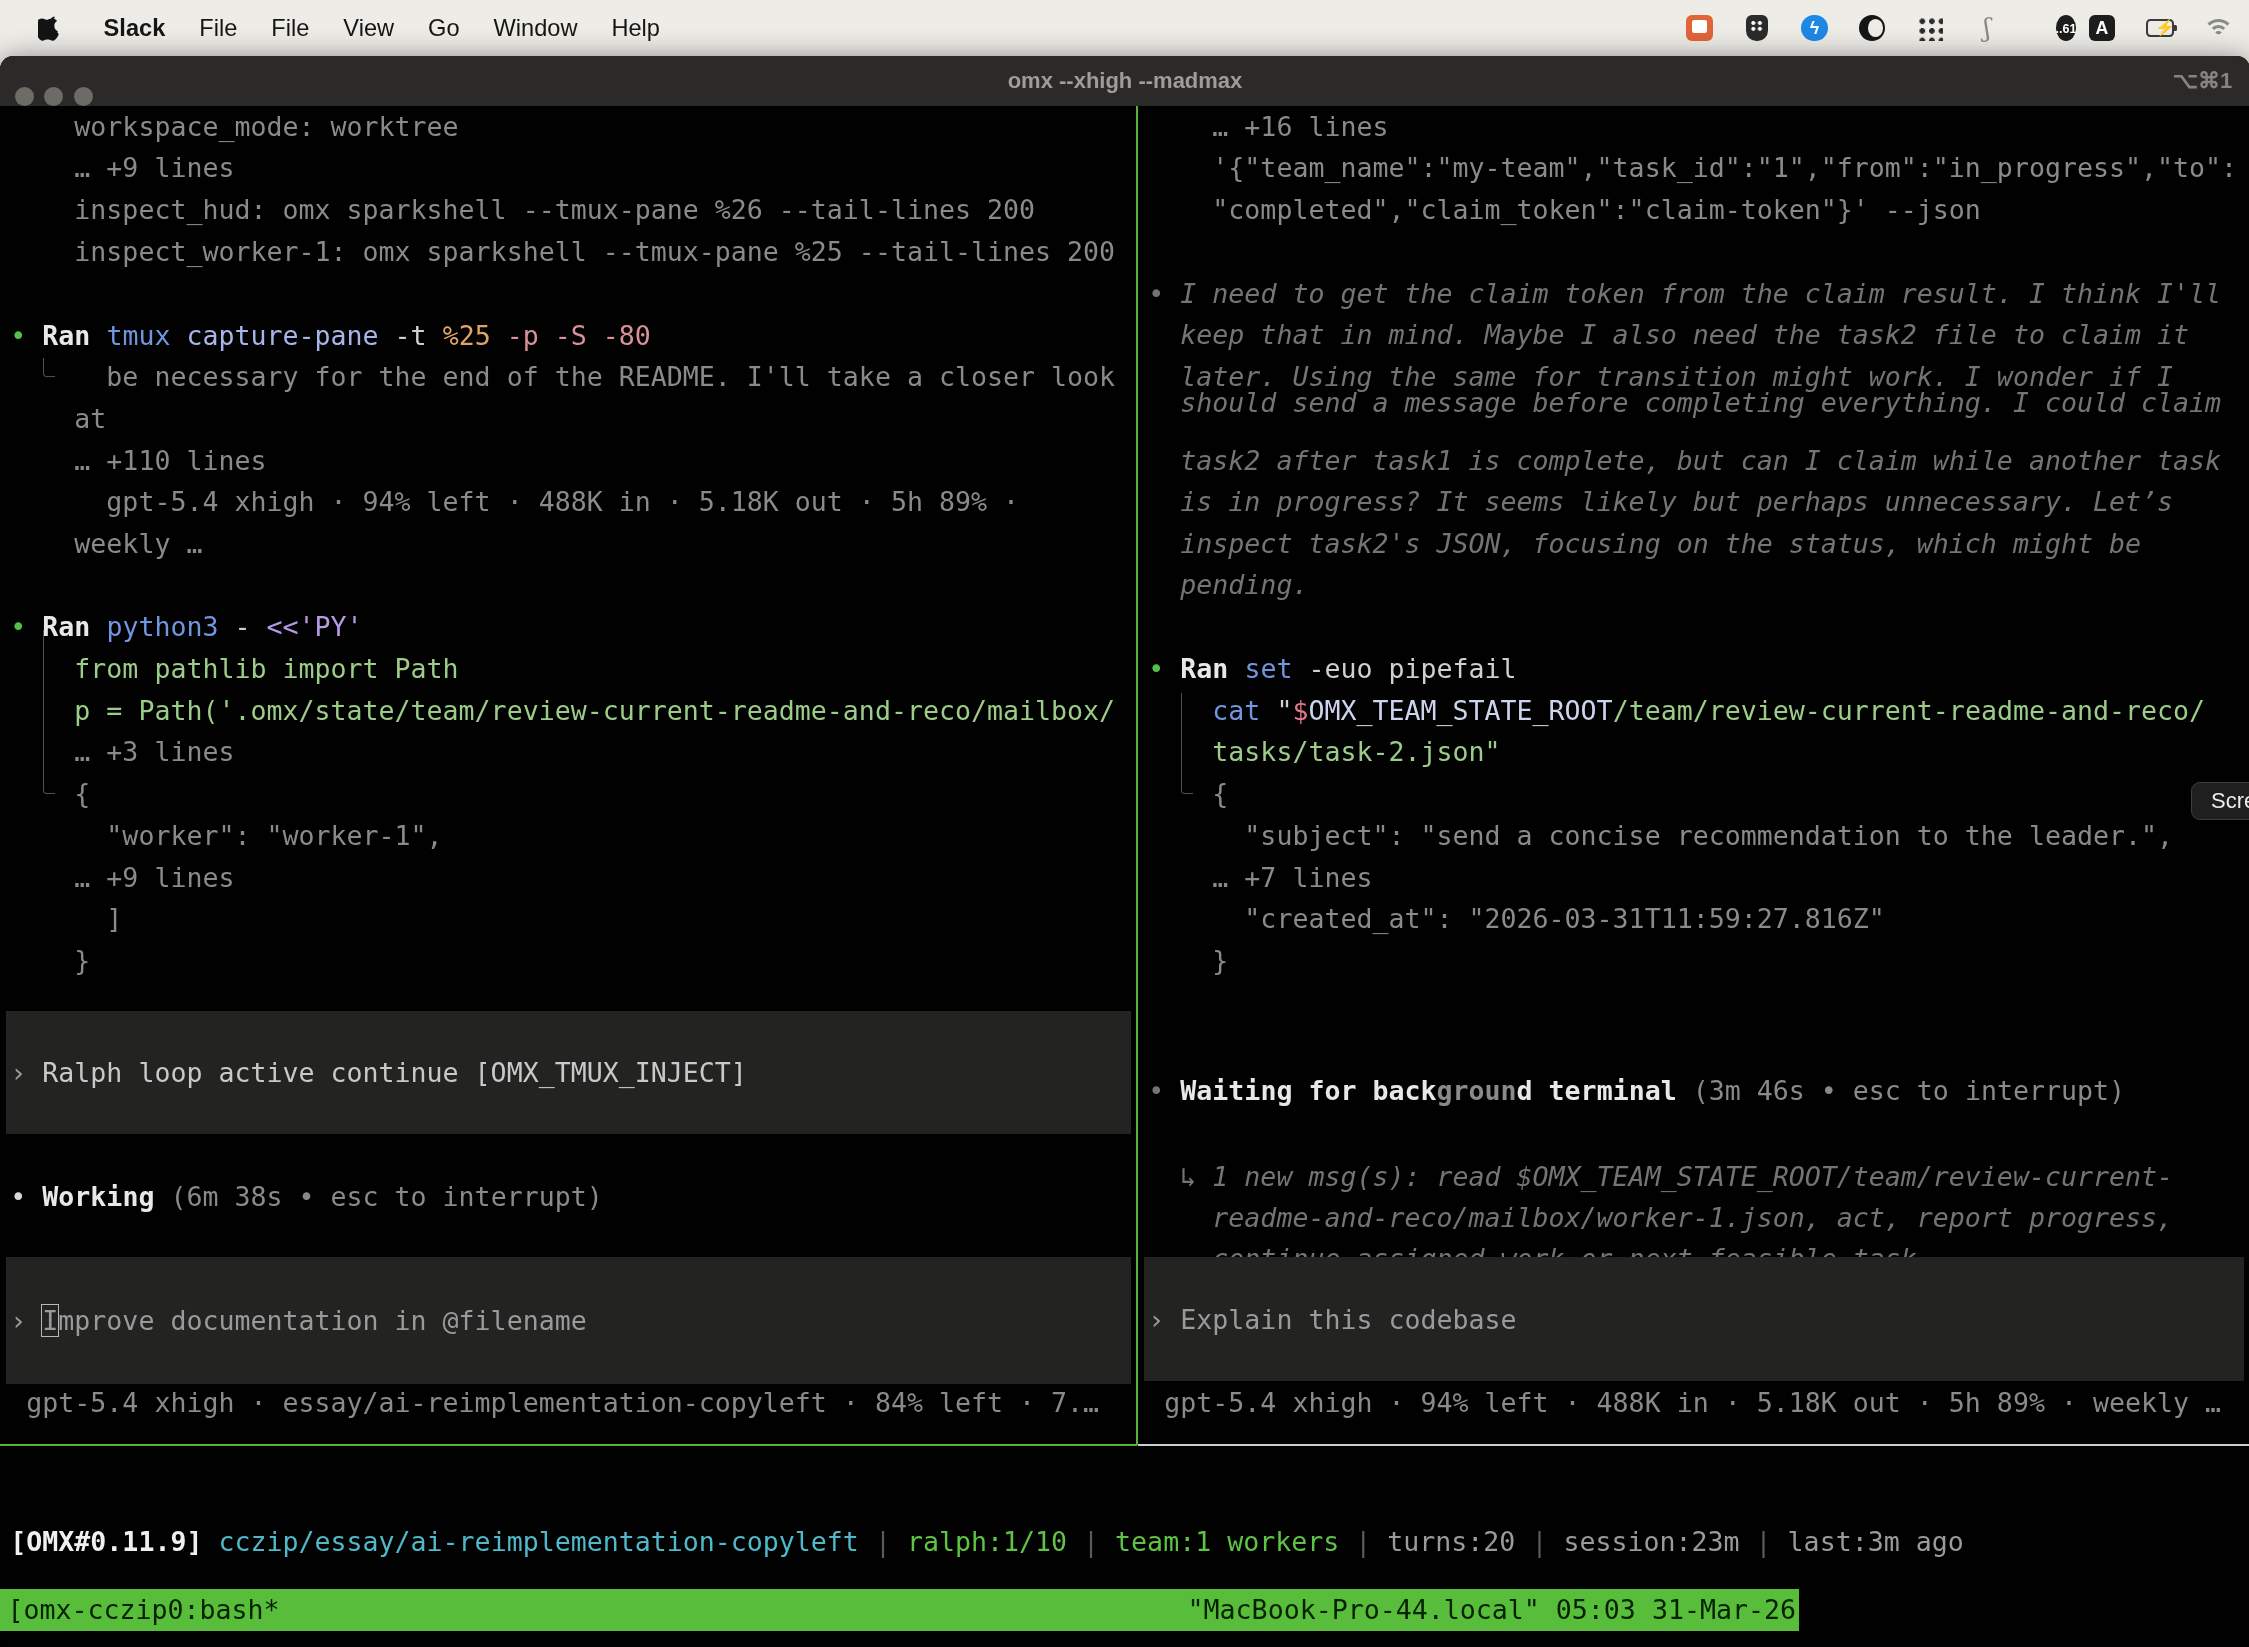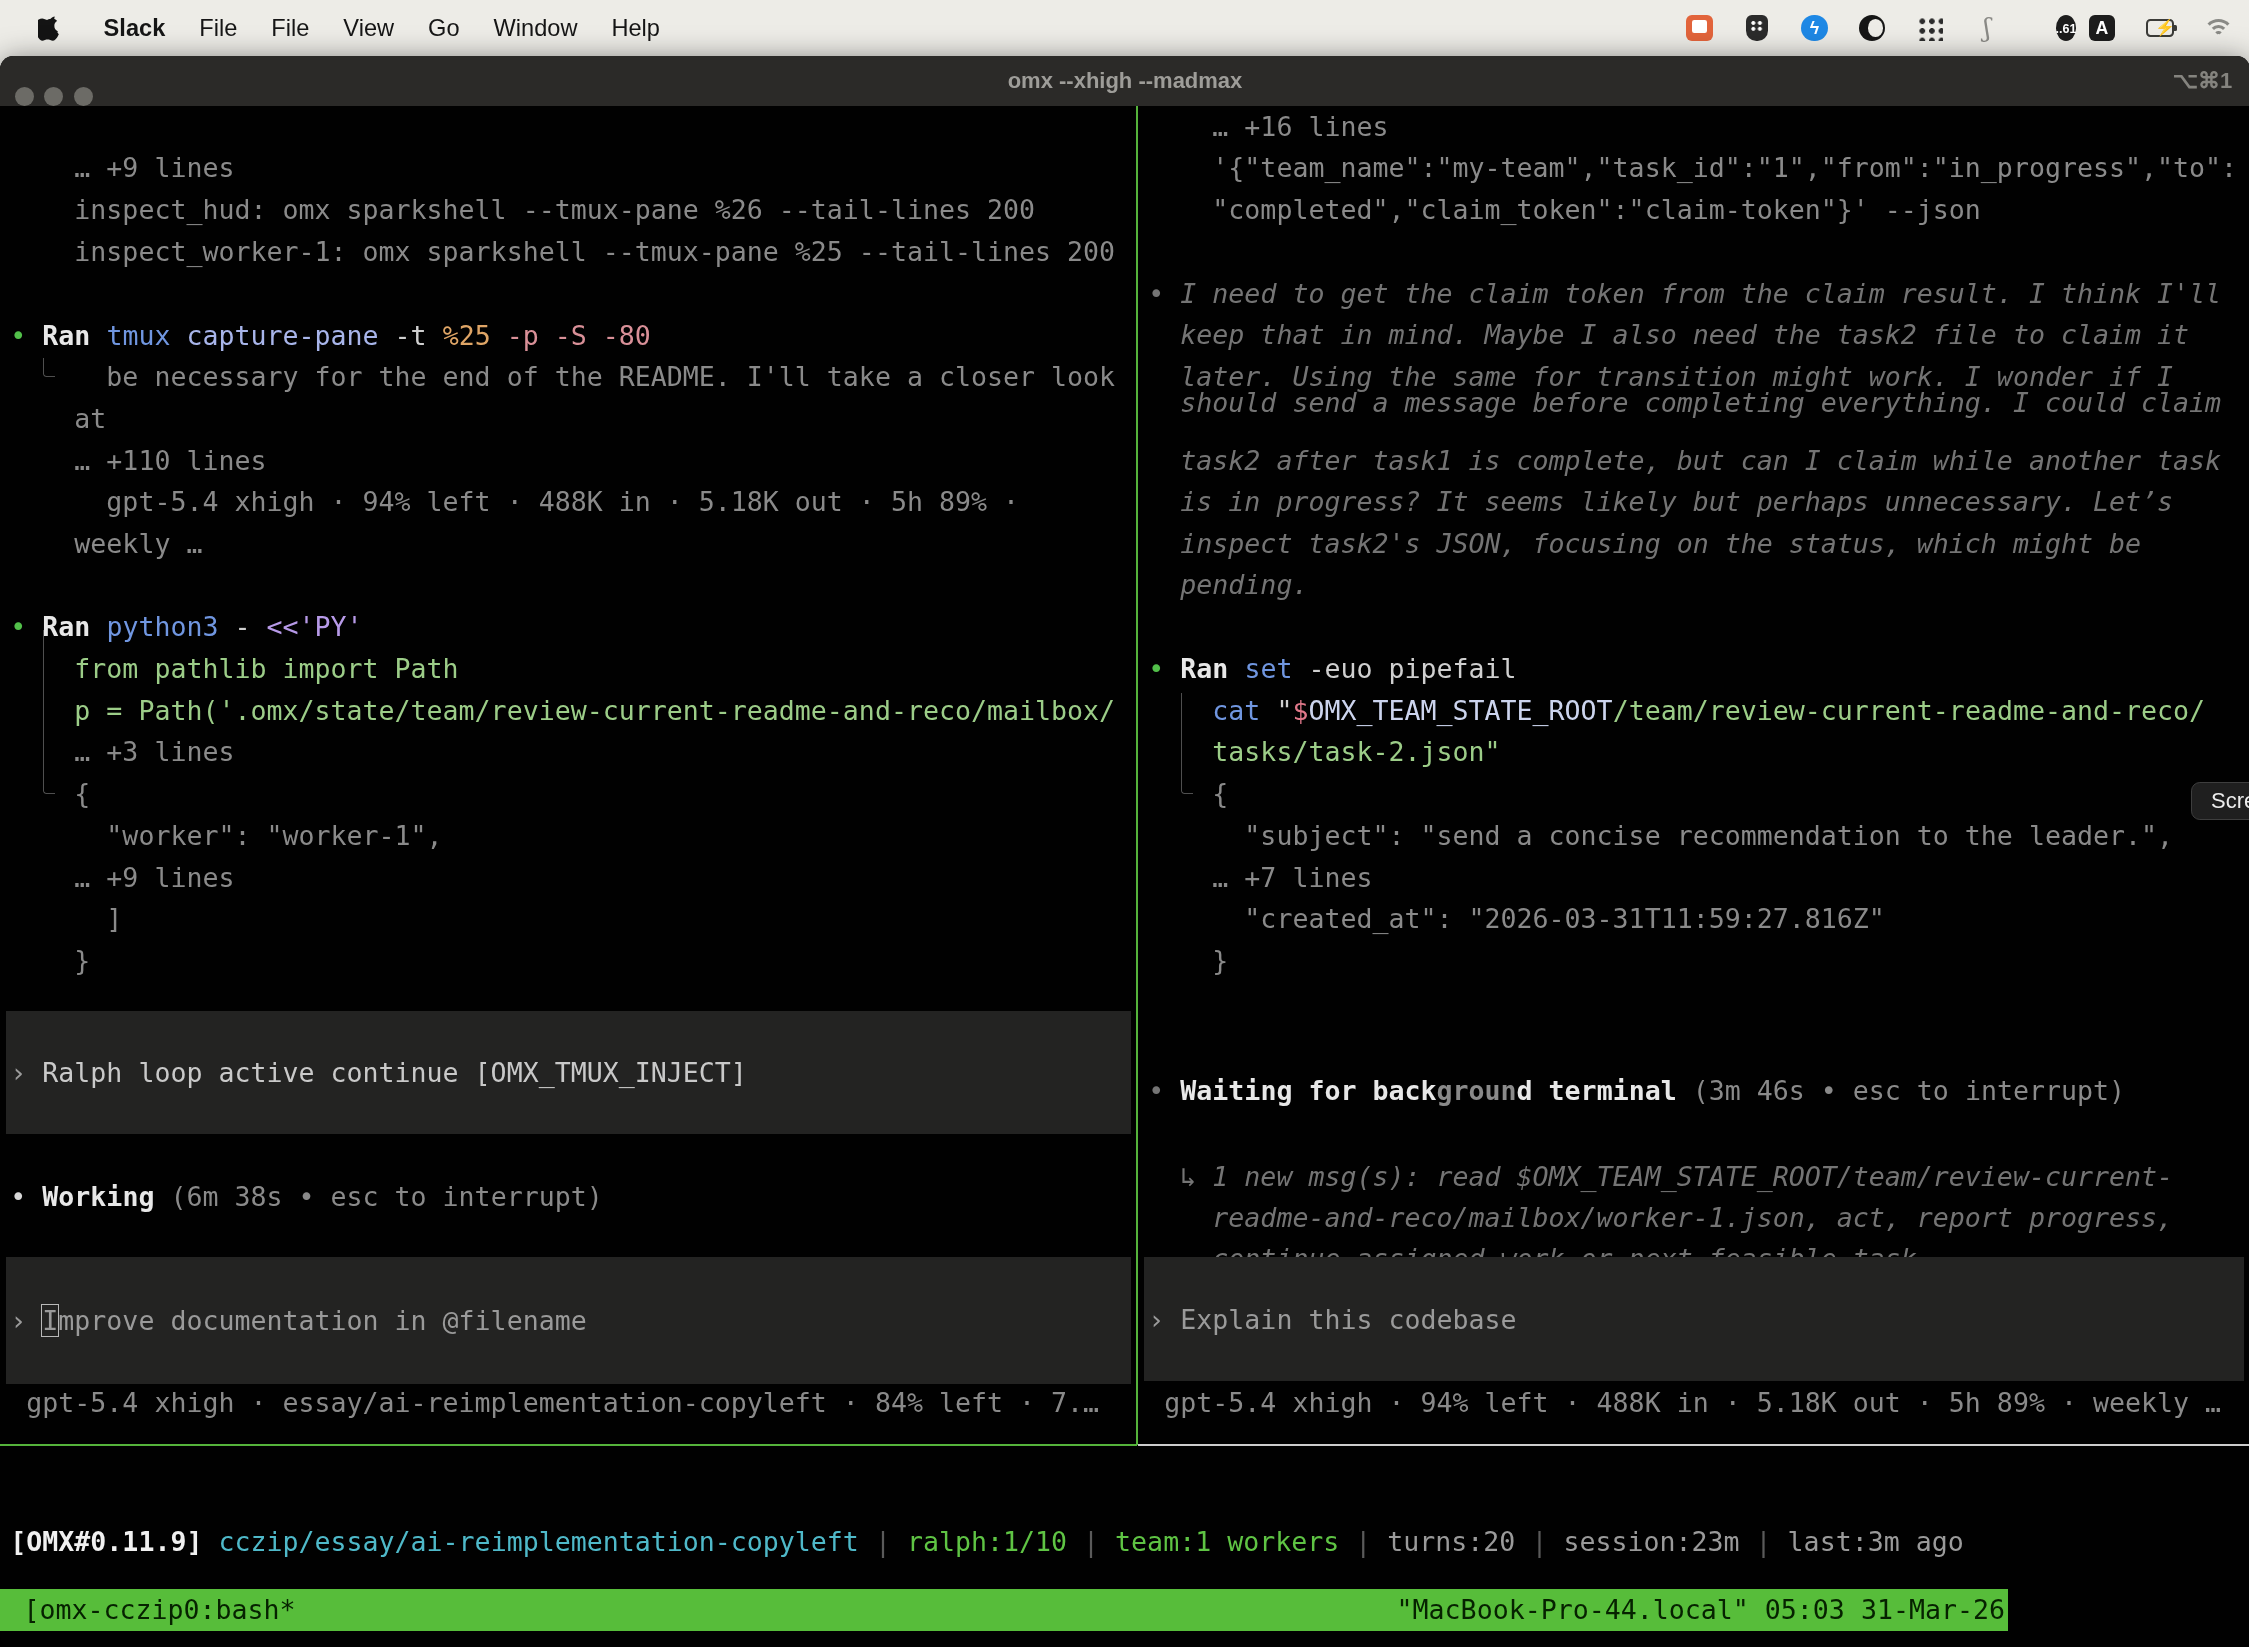--- a/index.html
+++ b/index.html
@@ -85,23 +85,23 @@
 
   
   .omxbar { position:absolute; left:10.3px; top:1465px; height:42px; line-height:42px; white-space:pre;
             font-family:"DejaVu Sans Mono", monospace; font-size:26.6px; }
   .omx-ver { color:#f0f0f0; font-weight:700; }
   .omx-path { color:#4fb9c9; }
   .omx-sep { color:#5a5a5a; }
   .omx-green { color:#5fc444; }
   .omx-gray { color:#9a9a9a; }
 
-  .tmuxbar { position:absolute; left:0; top:1533px; width:2008px; height:42px; background:#57bd3a;
+  .tmuxbar { position:absolute; left:0; top:1533px; width:1799px; height:42px; background:#57bd3a;
              font-family:"DejaVu Sans Mono", monospace; font-size:26.6px; line-height:42px; color:#062200;
-             display:flex; justify-content:space-between; white-space:pre;padding-left:16px; }
+             display:flex; justify-content:space-between; white-space:pre; }
   .tmuxbar .tleft { padding-left:7.4px; }
   .tmuxbar .tright { padding-right:3px; }
 
   .tooltip { position:absolute; left:2191px; top:726px; width:89px; height:38px; background:#1f1f1f;
              border:1.5px solid #3e3e3e; border-radius:8.9px; color:#ececec; font-size:22px; line-height:35px;
              padding-left:19px; font-family:"Liberation Sans", sans-serif; }
 </style>
 </head>
 <body>
 
@@ -160,20 +160,21 @@
 <div class="window">
   <div class="titlebar">
     <span class="tl tl1"></span>
     <span class="tl tl2"></span>
     <span class="tl tl3"></span>
     <span class="wtitle">omx --xhigh --madmax</span>
     <span class="wshortcut">⌥⌘1</span>
   </div>
 
   <div class="pane pane-left">
+    <div class="row" style="top:0">    workspace_mode: worktree</div>
     <div class="row" style="top:41px">    … +9 lines</div>
     <div class="row" style="top:83px">    inspect_hud: omx sparkshell --tmux-pane %26 --tail-lines 200</div>
     <div class="row" style="top:125px">    inspect_worker-1: omx sparkshell --tmux-pane %25 --tail-lines 200</div>
 
     <div class="row" style="top:209px"><span class="bull-g">• </span><span class="boldw">Ran</span><span class="cmd"> tmux</span><span class="sub"> capture-pane</span><span class="flag"> -t</span><span class="orange"> %25</span><span class="pink"> -p -S -80</span></div>
     <div class="guide" style="left:43px; top:252px; height:19px;"></div>
     <div class="row" style="top:250px">      be necessary for the end of the README. I'll take a closer look</div>
     <div class="row" style="top:292px">    at</div>
     <div class="row" style="top:334px">    … +110 lines</div>
     <div class="row" style="top:375px">      gpt-5.4 xhigh · 94% left · 488K in · 5.18K out · 5h 89% ·</div>

